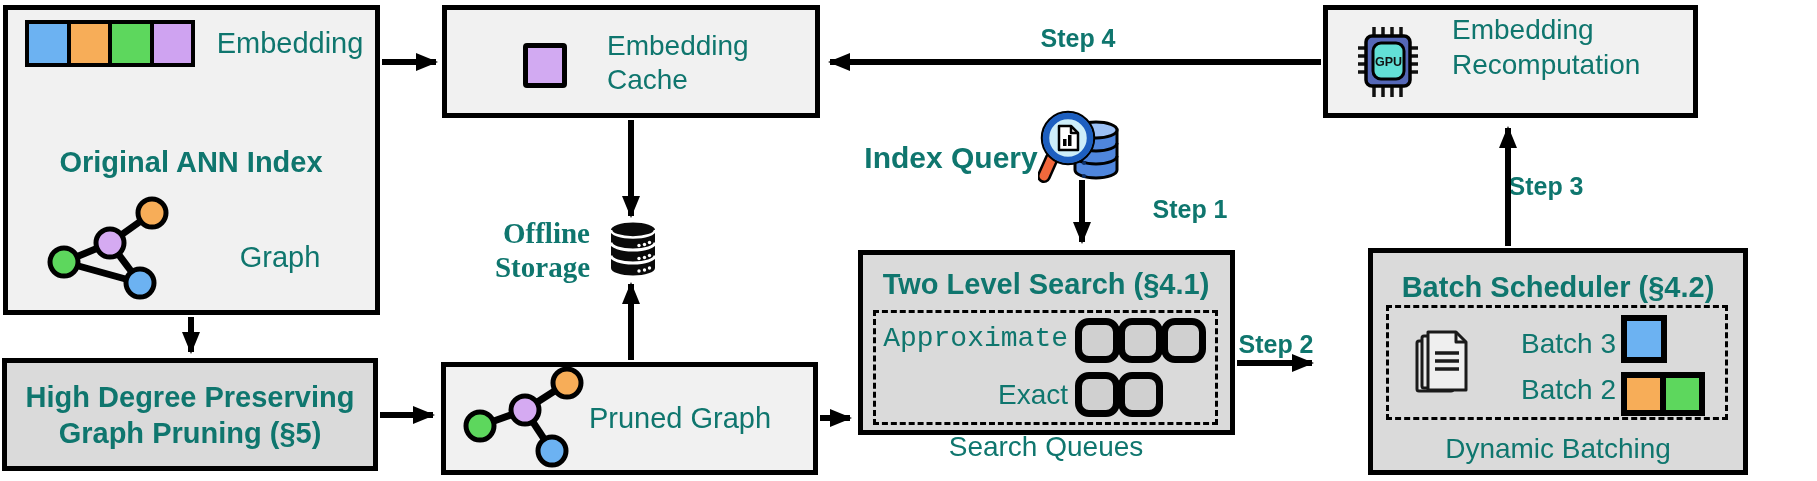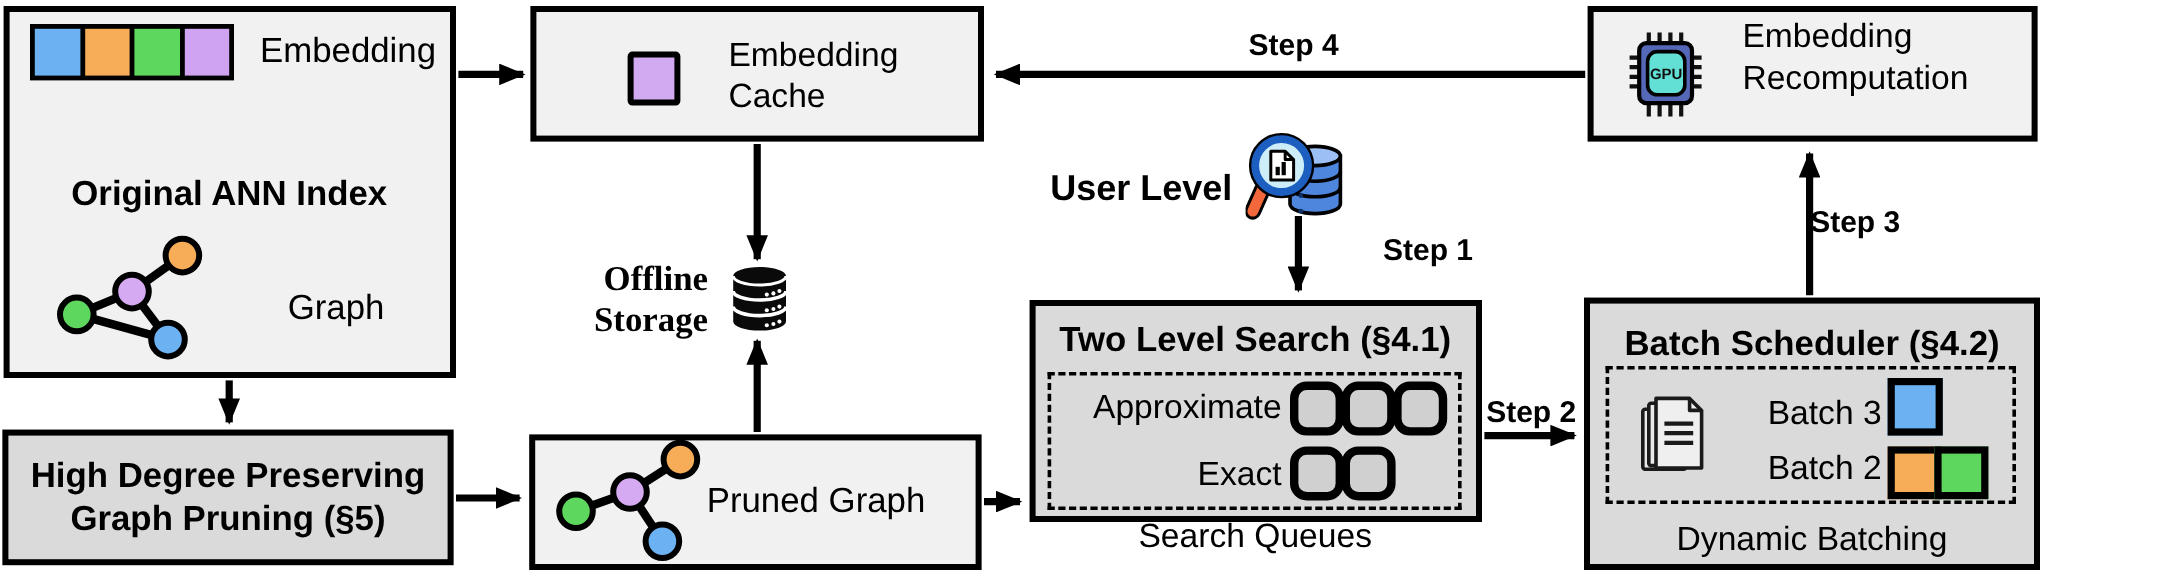--- a/index.html
+++ b/index.html
@@ -1,18 +1,18 @@
 <!DOCTYPE html>
 <html><head>
 <meta charset="utf-8">
 <style>
   html,body{margin:0;padding:0;background:#ffffff;}
   #canvas{
     position:relative;width:1817px;height:481px;background:#ffffff;
-    font-family:"Liberation Sans", sans-serif;color:#000000;overflow:hidden;
+    font-family:"Liberation Sans", sans-serif;color:#0f766e;overflow:hidden;
   }
   .box{position:absolute;border:5px solid #000;box-sizing:border-box;}
   .light{background:#f1f1f1;}
   .dark{background:#dadada;}
   .lbl{position:absolute;white-space:nowrap;}
   .ctr{transform:translate(-50%,-50%);}
   .b{font-weight:bold;}
   .fs29{font-size:29px;}
   .fs28{font-size:28px;}
   .step{font-size:25px;font-weight:bold;}
@@ -110,21 +110,21 @@
         <circle cx="41.5" cy="22.5" r="1.7"></circle>
       <circle cx="31" cy="38.5" r="1.7"></circle>
         <circle cx="36.5" cy="37.5" r="1.7"></circle>
         <circle cx="41.5" cy="35.5" r="1.7"></circle>
       <circle cx="31" cy="51" r="1.7"></circle>
         <circle cx="36.5" cy="50" r="1.7"></circle>
         <circle cx="41.5" cy="48" r="1.7"></circle>
     </g>
   </svg>
 
-  <div class="lbl ctr b" style="left:951px;top:158px;font-size:30px;">User Level</div>
+  <div class="lbl ctr b" style="left:951px;top:158px;font-size:30px;">Index Query</div>
   <svg class="icon" style="left:1038px;top:106px;" width="84" height="86" viewBox="0 0 84 86">
     <g>
       <path d="M37,24 v40 a21,8 0 0 0 42,0 v-40 z" fill="#4f86dd" stroke="#000" stroke-width="3"></path>
       <path d="M37,37 a21,8 0 0 0 42,0" fill="none" stroke="#000" stroke-width="3"></path>
       <path d="M37,50 a21,8 0 0 0 42,0" fill="none" stroke="#000" stroke-width="3"></path>
       <ellipse cx="58" cy="24" rx="21" ry="8" fill="#9cc0f5" stroke="#000" stroke-width="3"></ellipse>
       <circle cx="46" cy="44" r="2" fill="#0c2f66"></circle>
         <circle cx="46" cy="57" r="2" fill="#0c2f66"></circle>
         <circle cx="46" cy="70" r="2" fill="#0c2f66"></circle>
     </g>
@@ -160,31 +160,31 @@
         <circle cx="91" cy="86" r="14" fill="#6cb2f2"></circle>
         <circle cx="64" cy="45" r="14" fill="#d5aaf2"></circle>
       </g>
     </svg>
     <div class="lbl ctr fs29" style="left:234px;top:51px;">Pruned Graph</div>
   </div>
 
   <div class="box dark" style="left:858px;top:250px;width:377px;height:185px;">
     <div class="lbl ctr b fs29" style="left:183px;top:29px;">Two Level Search (§4.1)</div>
     <div class="dashed" style="left:10px;top:55px;width:345px;height:115px;"></div>
-    <div class="lbl fs28" style="left:15px;top:68px;width:190px;text-align:right;">Approximate</div>
+    <div class="lbl fs28" style="left:15px;top:68px;width:190px;text-align:right;font-family:Liberation Mono, monospace;">Approximate</div>
     <div class="qsq" style="left:212px;top:63px;"></div>
     <div class="qsq" style="left:255px;top:63px;"></div>
     <div class="qsq" style="left:298px;top:63px;"></div>
     <div class="lbl fs28" style="left:15px;top:124px;width:190px;text-align:right;">Exact</div>
     <div class="qsq" style="left:212px;top:117px;"></div>
     <div class="qsq" style="left:255px;top:117px;"></div>
     <div class="lbl ctr fs28" style="left:183px;top:192px;">Search Queues</div>
   </div>
 
-  <div class="box dark" style="left:1320px;top:248px;width:380px;height:227px;">
+  <div class="box dark" style="left:1368px;top:248px;width:380px;height:227px;">
     <div class="lbl ctr b fs29" style="left:185px;top:34px;">Batch Scheduler (§4.2)</div>
     <div class="dashed" style="left:13px;top:52px;width:342px;height:115px;"></div>
     <svg class="icon" style="left:40px;top:76px;" width="58" height="68" viewBox="0 0 58 68">
       <g fill="#e9e9e9" stroke="#1a1a1a" stroke-width="3" stroke-linejoin="round">
         <rect x="4" y="12" width="36" height="50" rx="2"></rect>
         <rect x="9" y="7" width="36" height="52" rx="2"></rect>
         <path d="M15,3 h28 l10,10 v48 h-38 z" fill="#efefef"></path>
         <path d="M43,3 v10 h10" fill="none"></path>
       </g>
       <g stroke="#1a1a1a" stroke-width="3.5">

